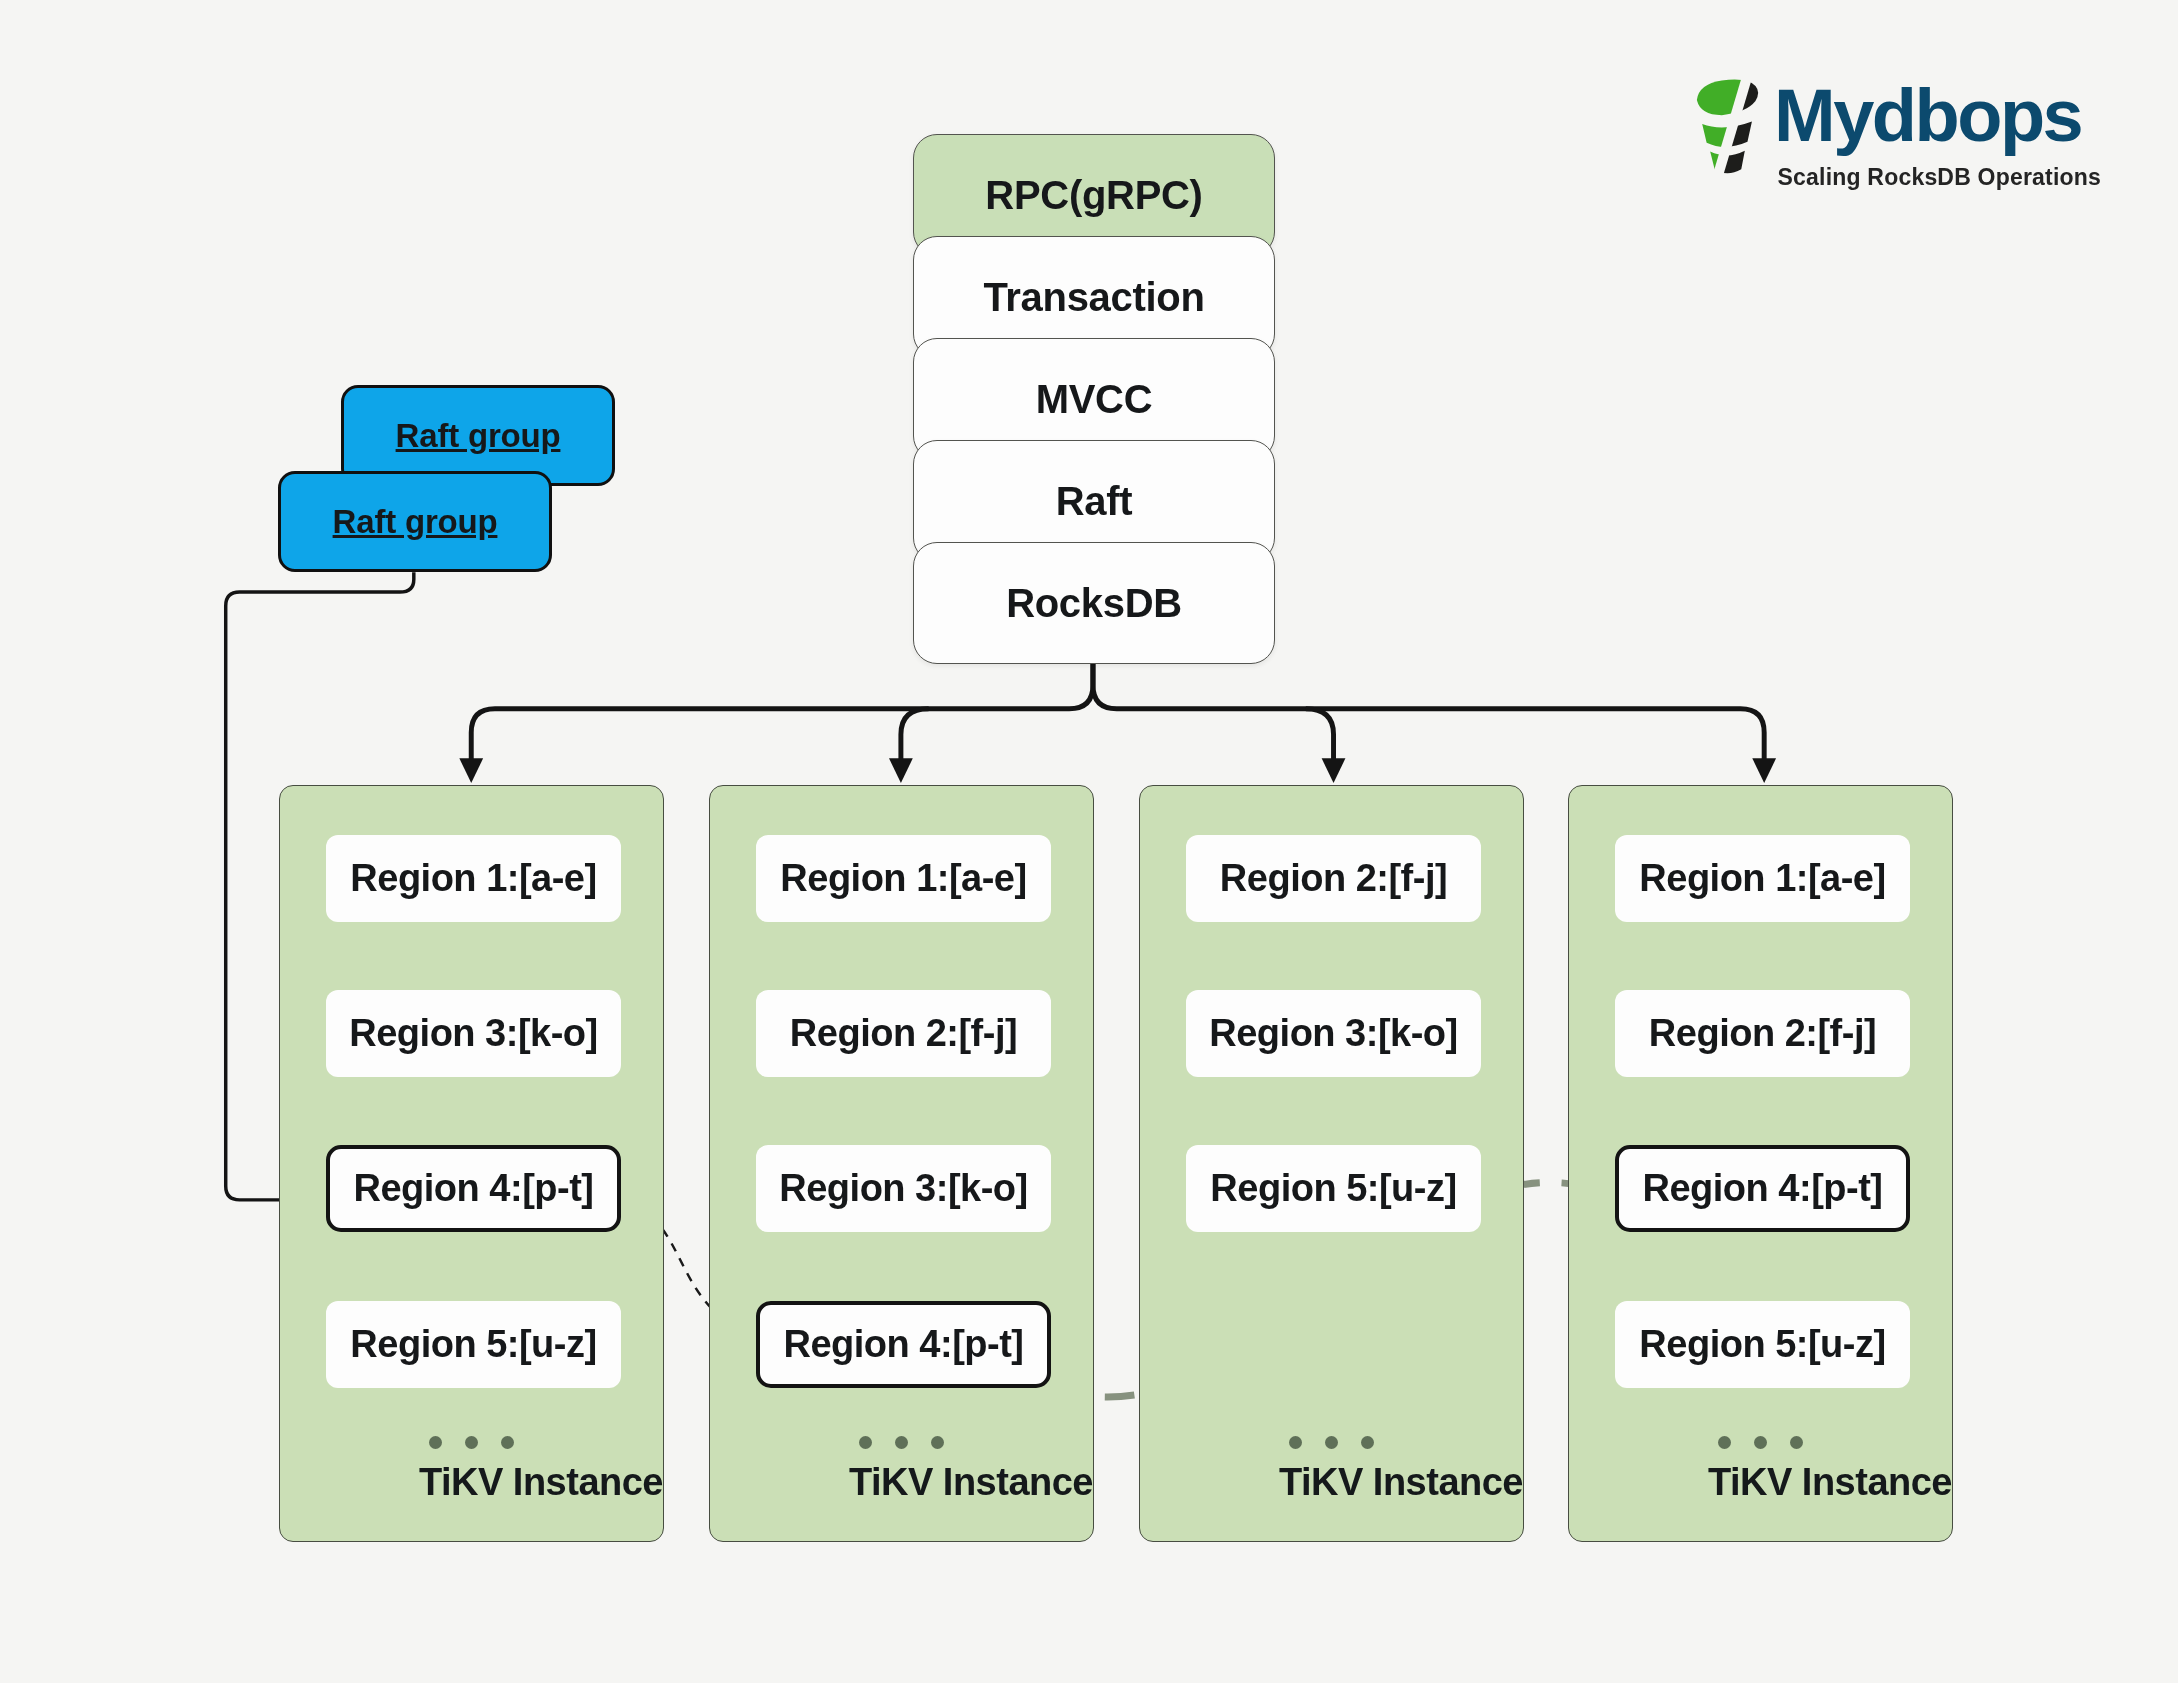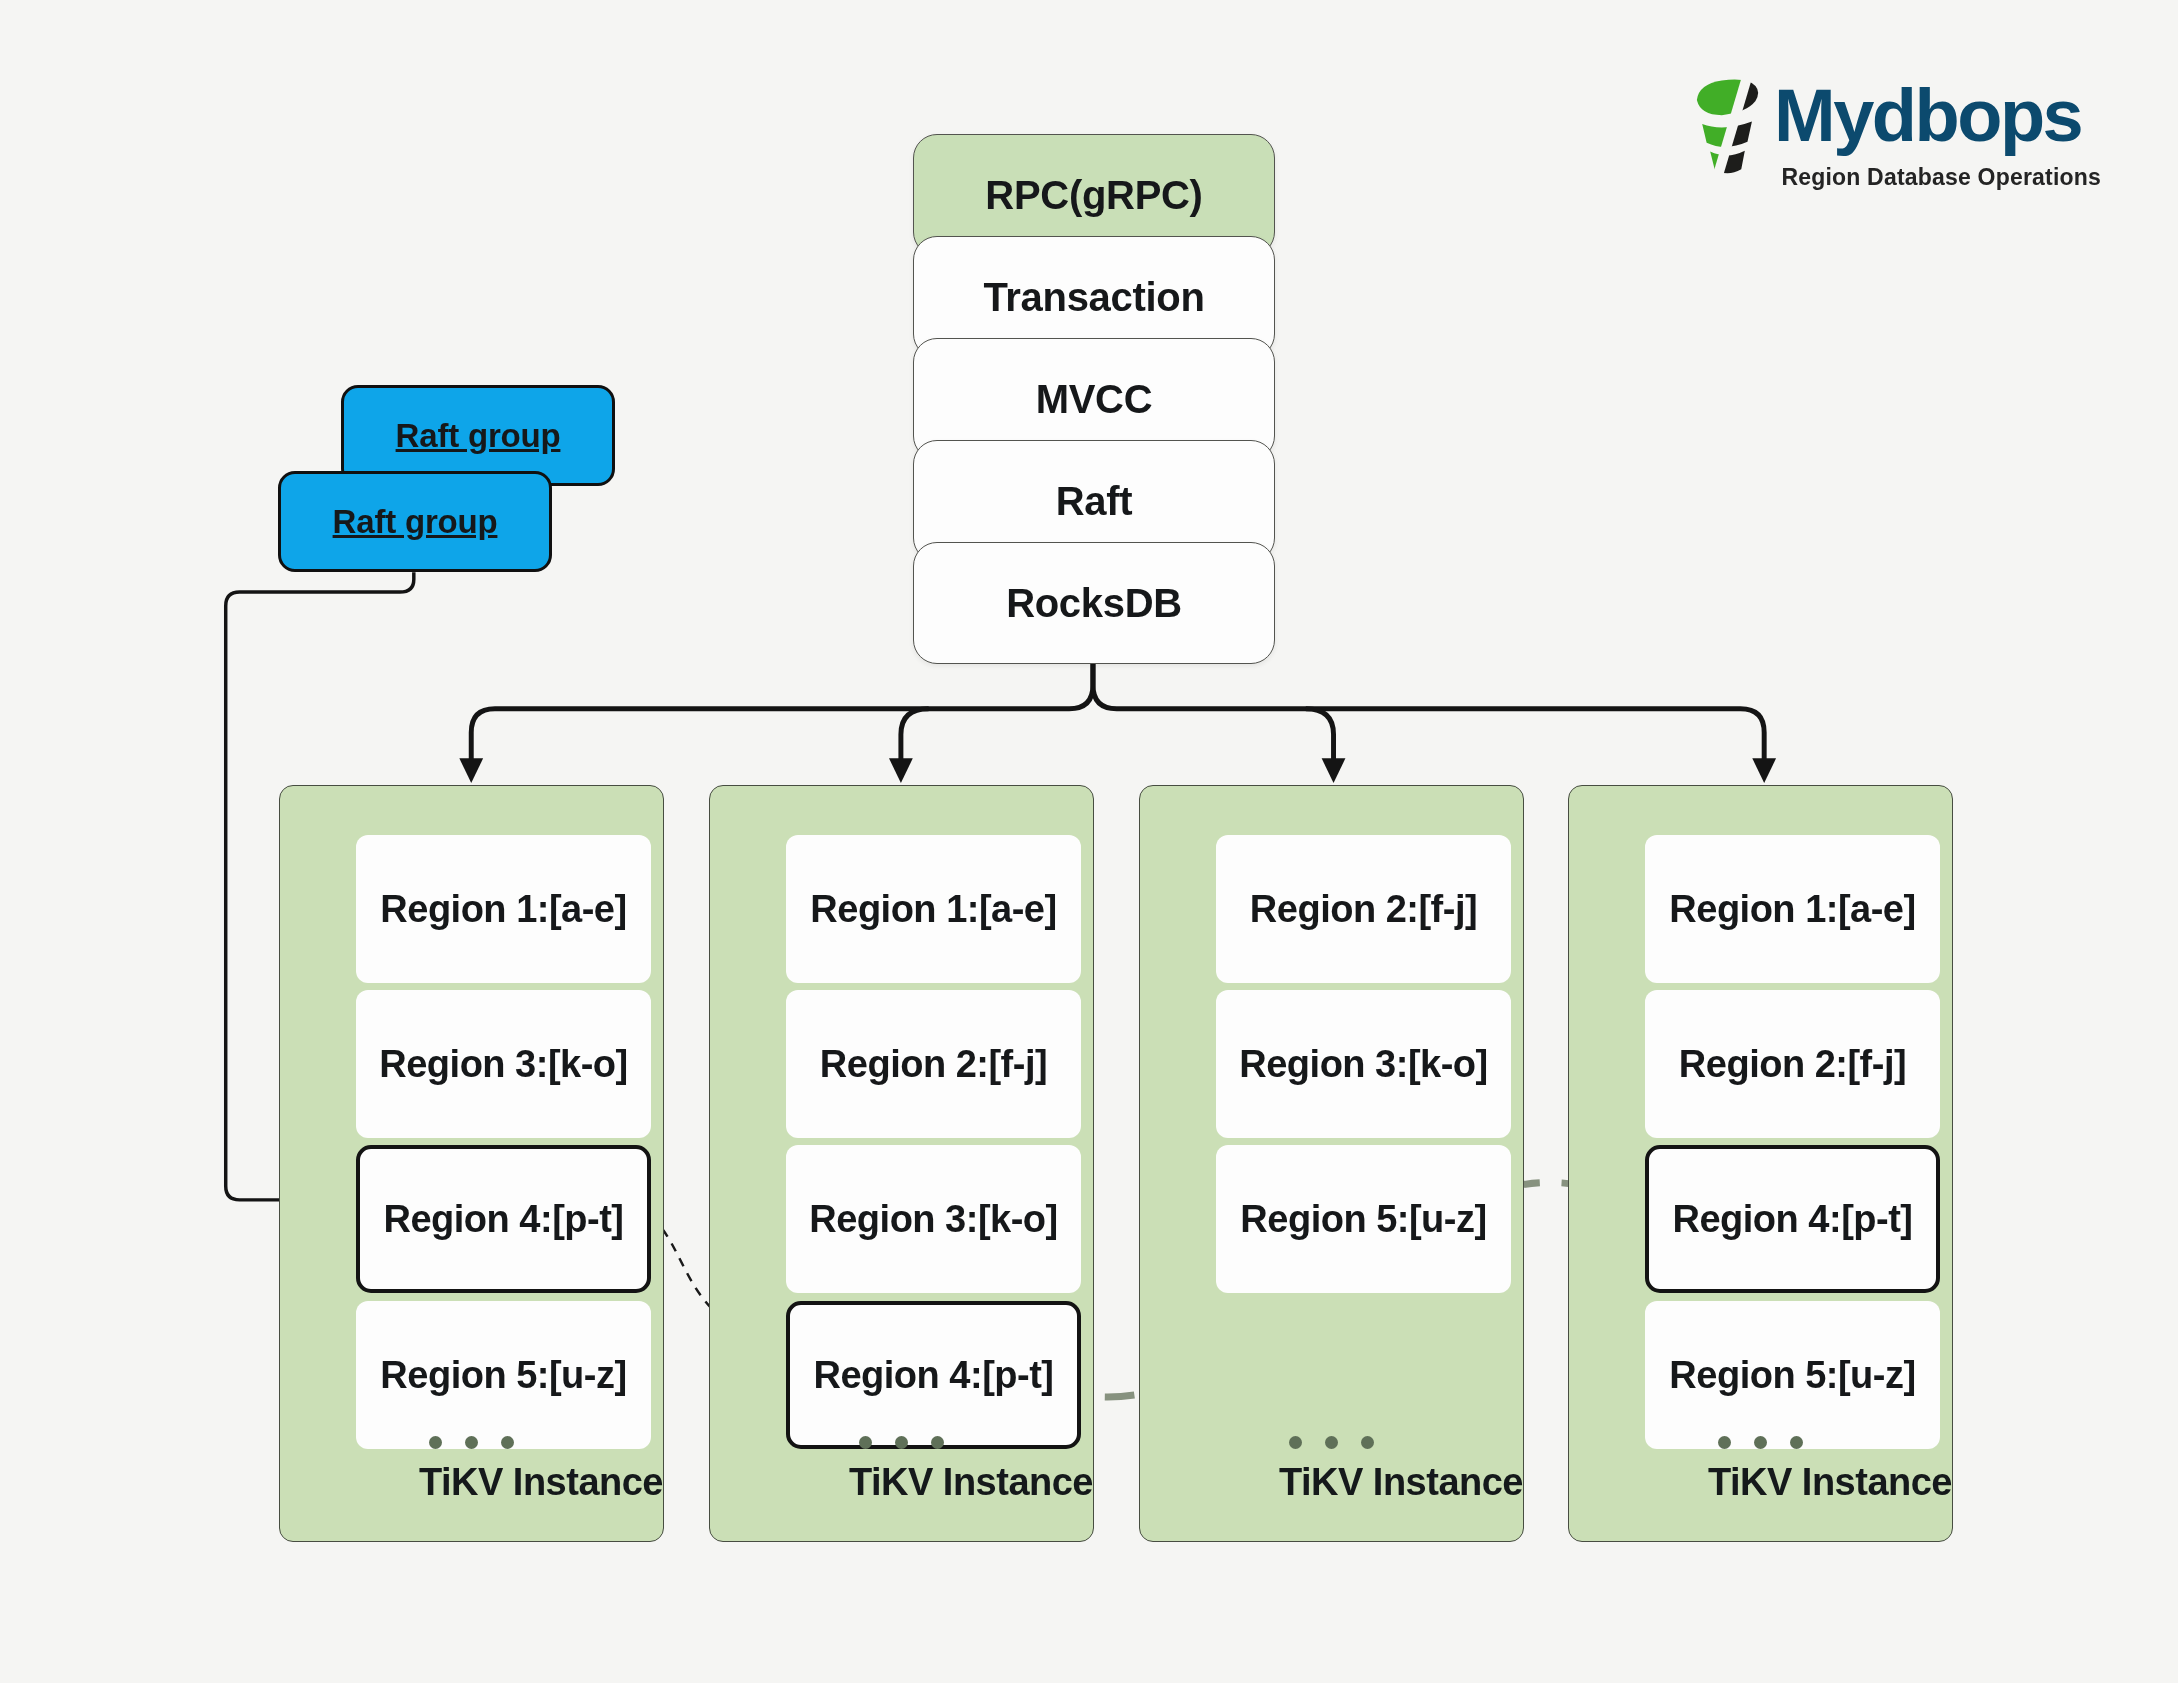--- a/index.html
+++ b/index.html
@@ -41,26 +41,25 @@
 
   
   .tikv-col{
     position:absolute;top:785px;width:385px;height:757px;
     background:#cbdfb6;border:1.5px solid #474d41;border-radius:14px;
     box-sizing:border-box;
   }
   .col-1{left:279px;} .col-2{left:709px;} .col-3{left:1139px;} .col-4{left:1568px;}
 
   .region-box{
-    position:absolute;left:46px;width:295px;height:148px;
+    position:absolute;left:46px;width:295px;height:87px;
     background:#fdfdfd;border-radius:12px;
     display:flex;align-items:center;justify-content:center;
     font-size:38px;font-weight:700;letter-spacing:-0.5px;
     box-sizing:border-box;
-    margin-left:30px;
   }
   .row1{top:49px;} .row2{top:204px;} .row3{top:359px;} .row4{top:515px;}
   .region-box.emph{border:4px solid #131313;border-radius:15px;}
 
   .dots{
     position:absolute;left:0;top:649px;width:100%;height:14px;
     display:flex;align-items:center;justify-content:center;gap:23px;
   }
   .dots span{width:13px;height:13px;border-radius:50%;background:#5f7058;display:block;}
 
@@ -179,17 +178,17 @@
         <path d="M12 53 Q36 62 68 50 L63 73 Q38 84 17 74 Z" fill="#41ae27"></path>
         <path d="M21 84 Q40 93 60 83 L56 104 Q40 113 26 104 Z" fill="#41ae27"></path>
       </g>
       <g clip-path="url(#clipR)">
         <path d="M6 26 Q8 8 34 4 Q62 0 72 10 Q78 17 72 27 Q62 40 34 43 Q10 43 6 26 Z" fill="#1d1d1b"></path>
         <path d="M12 53 Q36 62 68 50 L63 73 Q38 84 17 74 Z" fill="#1d1d1b"></path>
         <path d="M21 84 Q40 93 60 83 L56 104 Q40 113 26 104 Z" fill="#1d1d1b"></path>
       </g>
     </svg>
     <div id="logo-brand">Mydbops</div>
-    <div id="logo-tagline">Region Database Operations</div>
+    <div id="logo-tagline">Scaling RocksDB Operations</div>
   </div>
 
 </div>
 
 
 </body></html>

